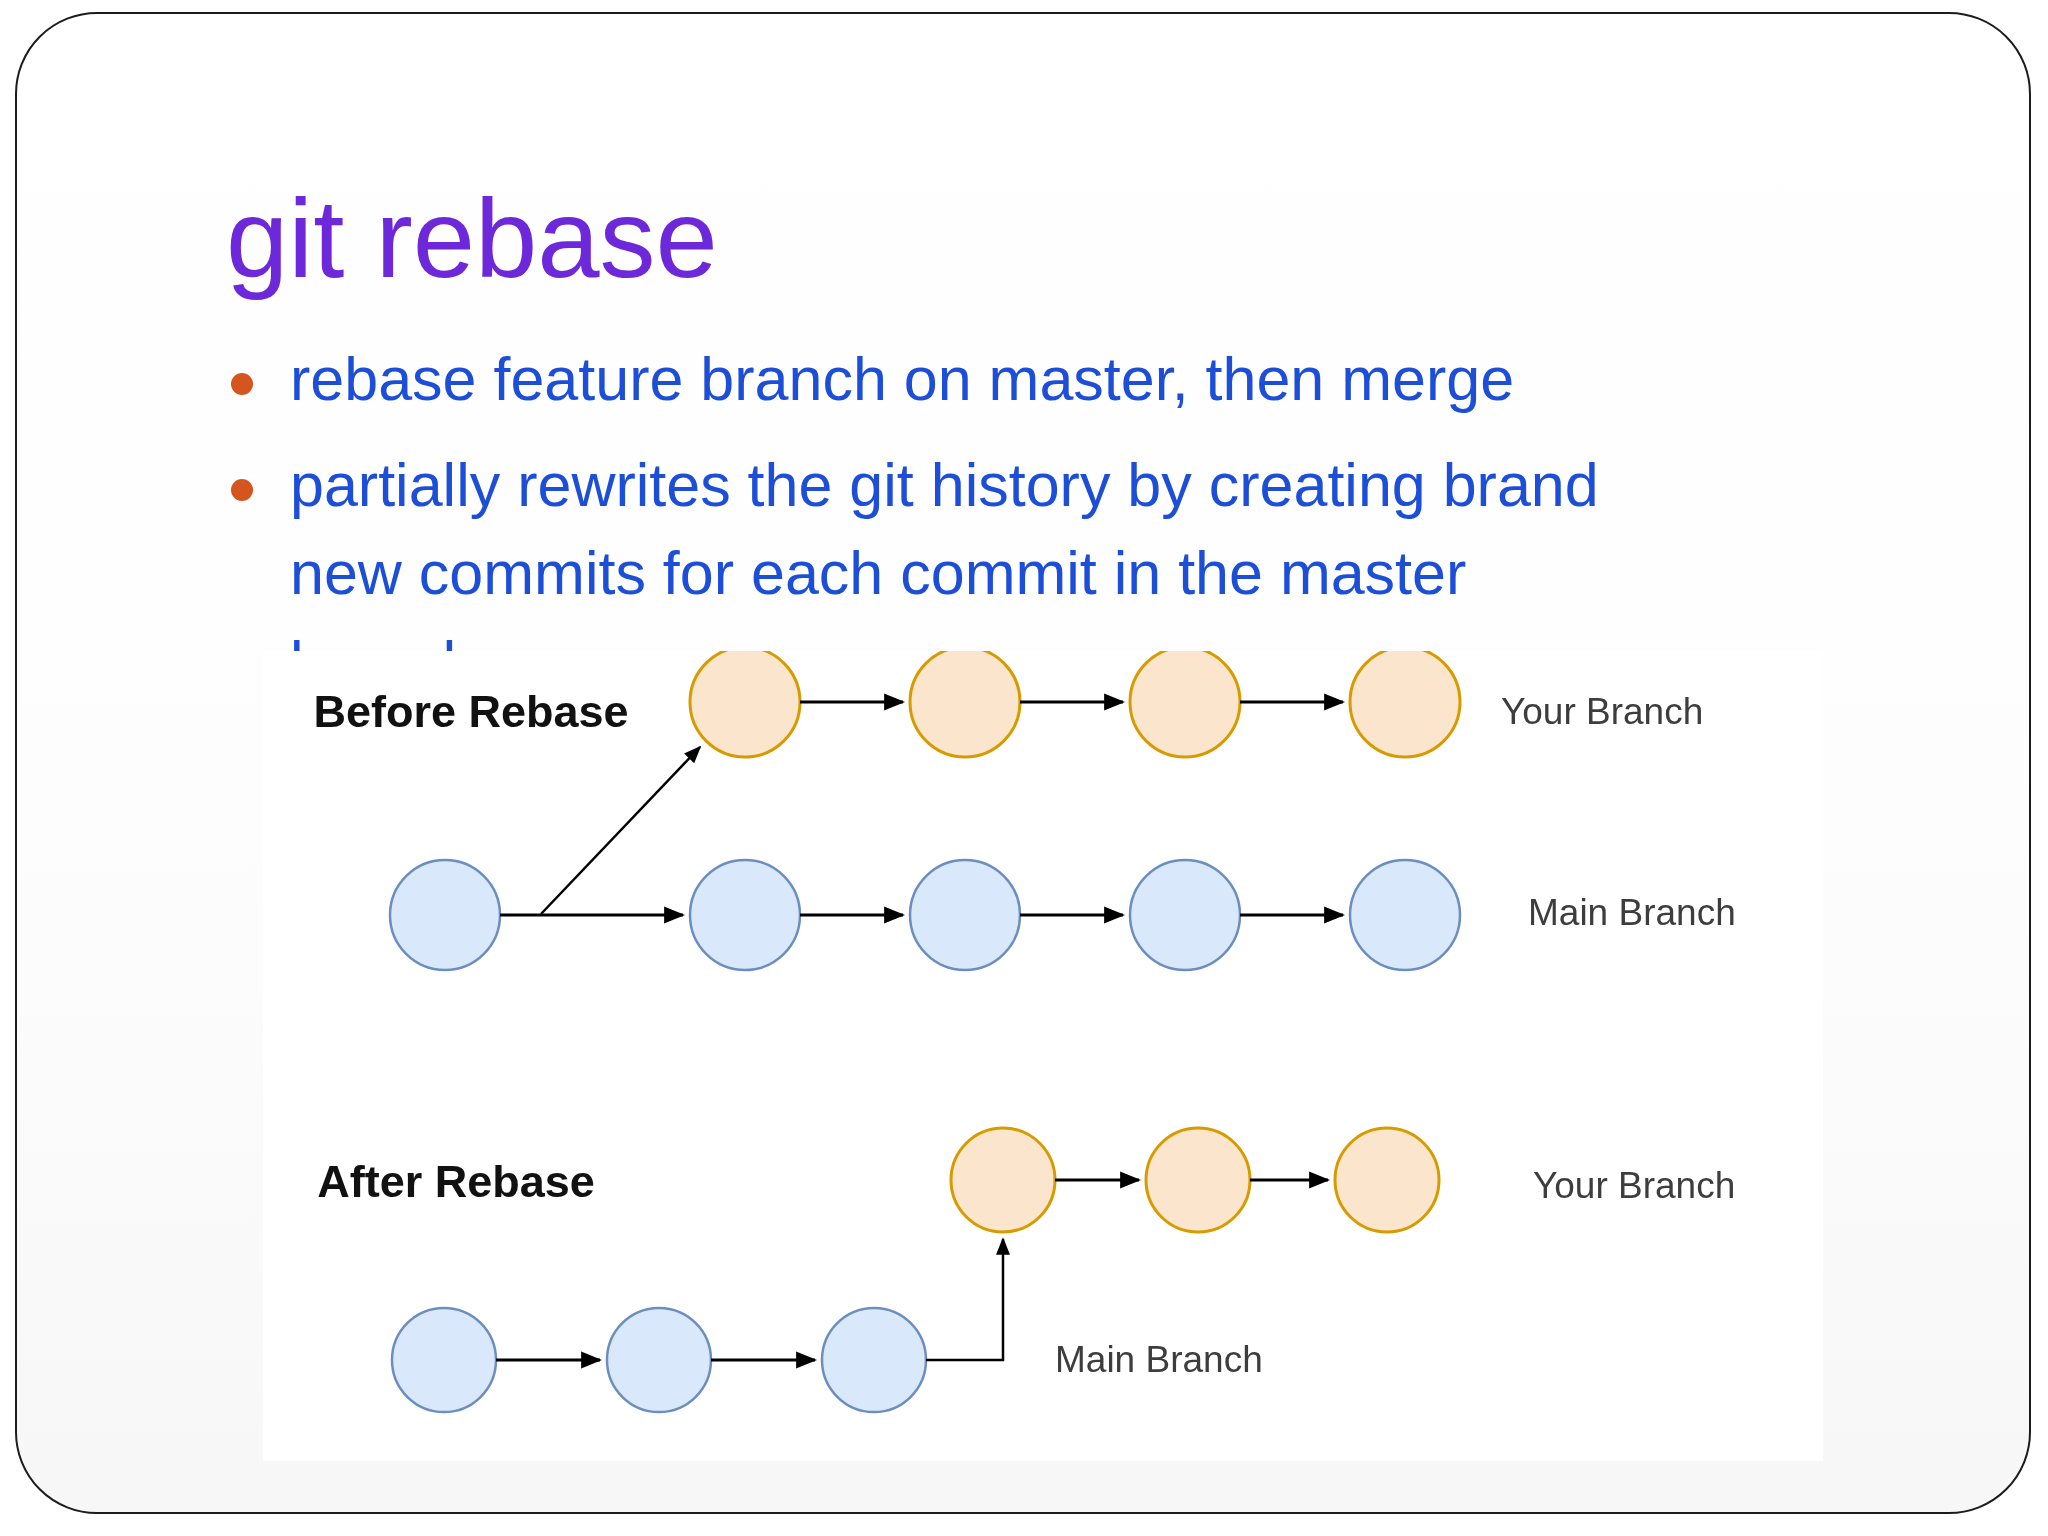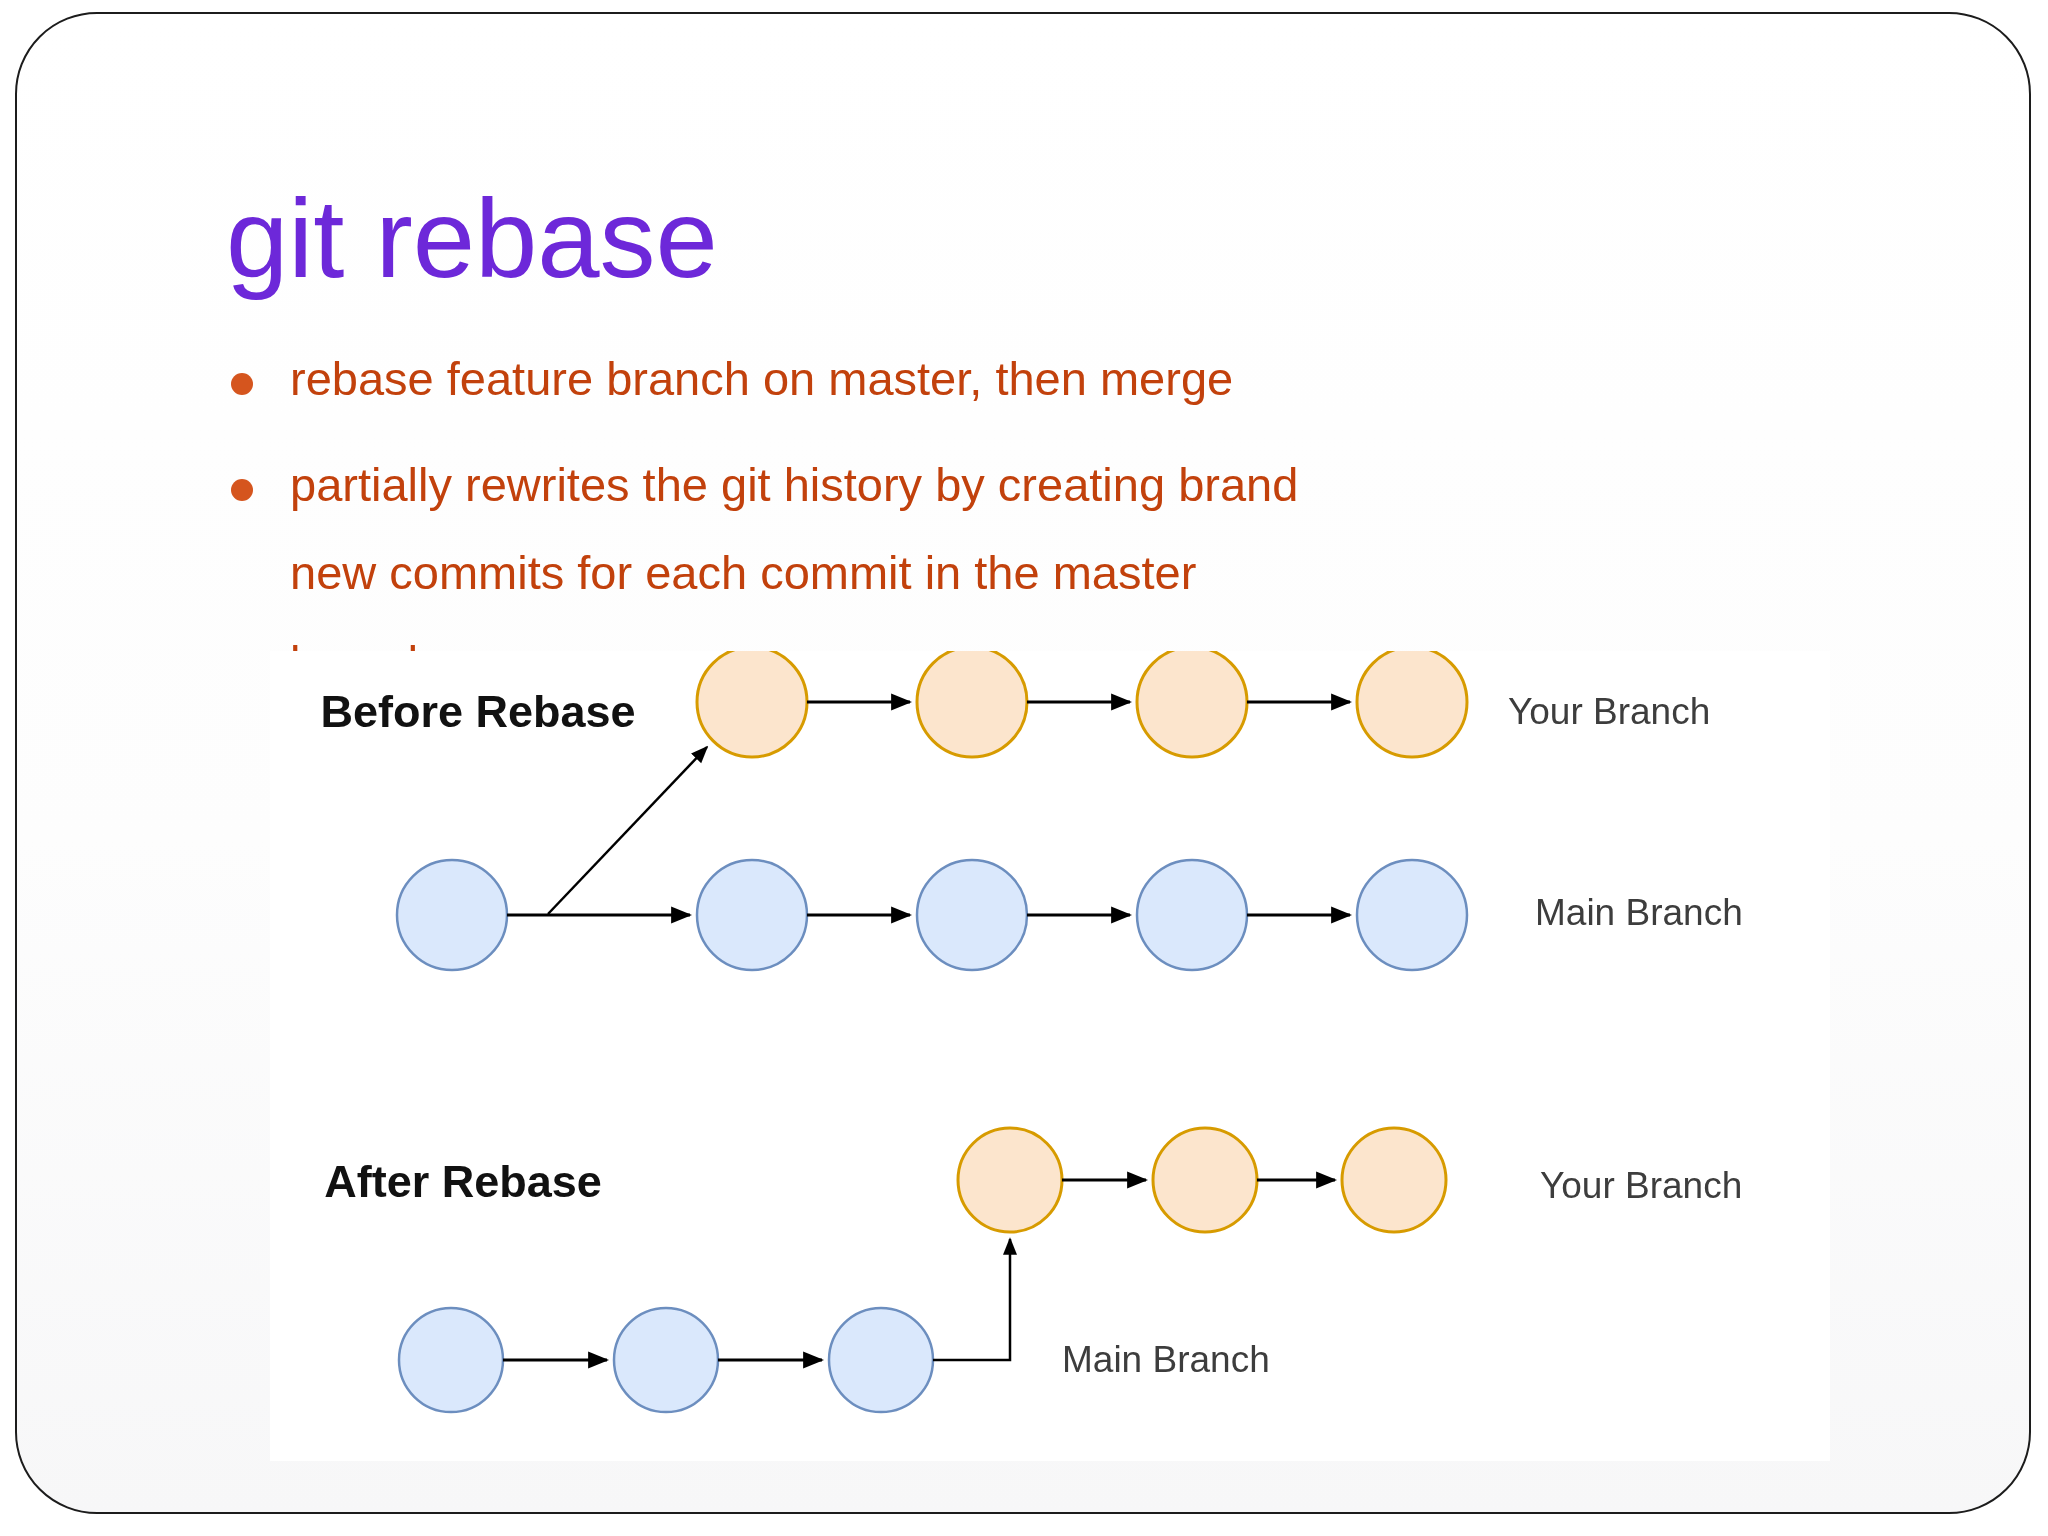--- a/index.html
+++ b/index.html
@@ -15,25 +15,25 @@
   }
   .slide-title{
     position:absolute;left:226px;top:177px;
     font-size:112px;line-height:123px;color:#6d28d9;white-space:nowrap;
   }
   .bullet-dot{
     position:absolute;width:22px;height:22px;border-radius:50%;
     background:#d5551e;left:231px;
   }
   .bullet-line{
-    position:absolute;left:290px;font-size:47px;line-height:74px;
-    color:#c2410c;white-space:nowrap;
+    position:absolute;left:290px;font-size:61px;line-height:74px;
+    color:#1d4ed8;white-space:nowrap;
   }
   .diagram{
-    position:absolute;left:270px;top:651px;width:1560px;height:810px;
+    position:absolute;left:263px;top:651px;width:1560px;height:810px;
   }
   .diagram svg{display:block;}
   .dg-bold{font:bold 45px "Liberation Sans",sans-serif;fill:#111111;}
   .dg-label{font:37px "Liberation Sans",sans-serif;fill:#3d3d3d;}
   .commit-feature{fill:#FCE5CD;stroke:#D79B00;stroke-width:3;}
   .commit-main{fill:#DAE8FC;stroke:#6C8EBF;stroke-width:2.5;}
   .connector{stroke:#000000;stroke-width:3;fill:none;}
 </style>
 </head>
 <body>

